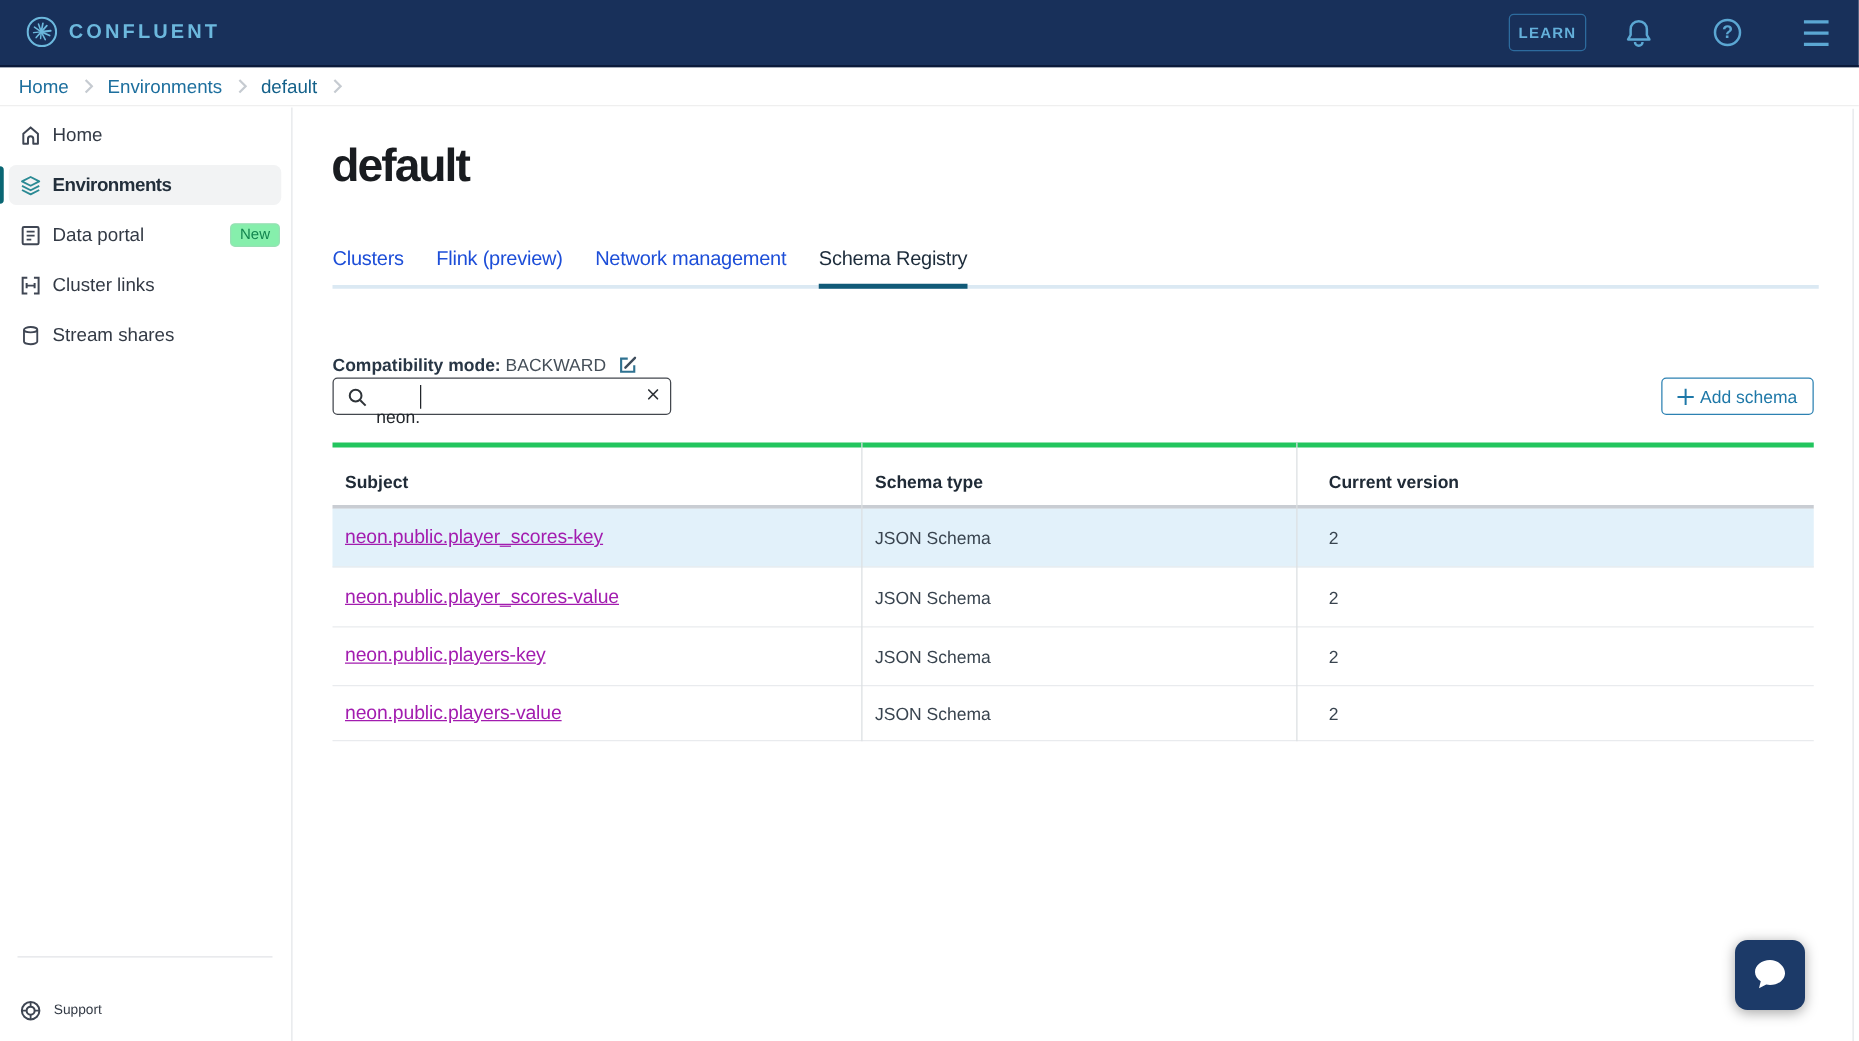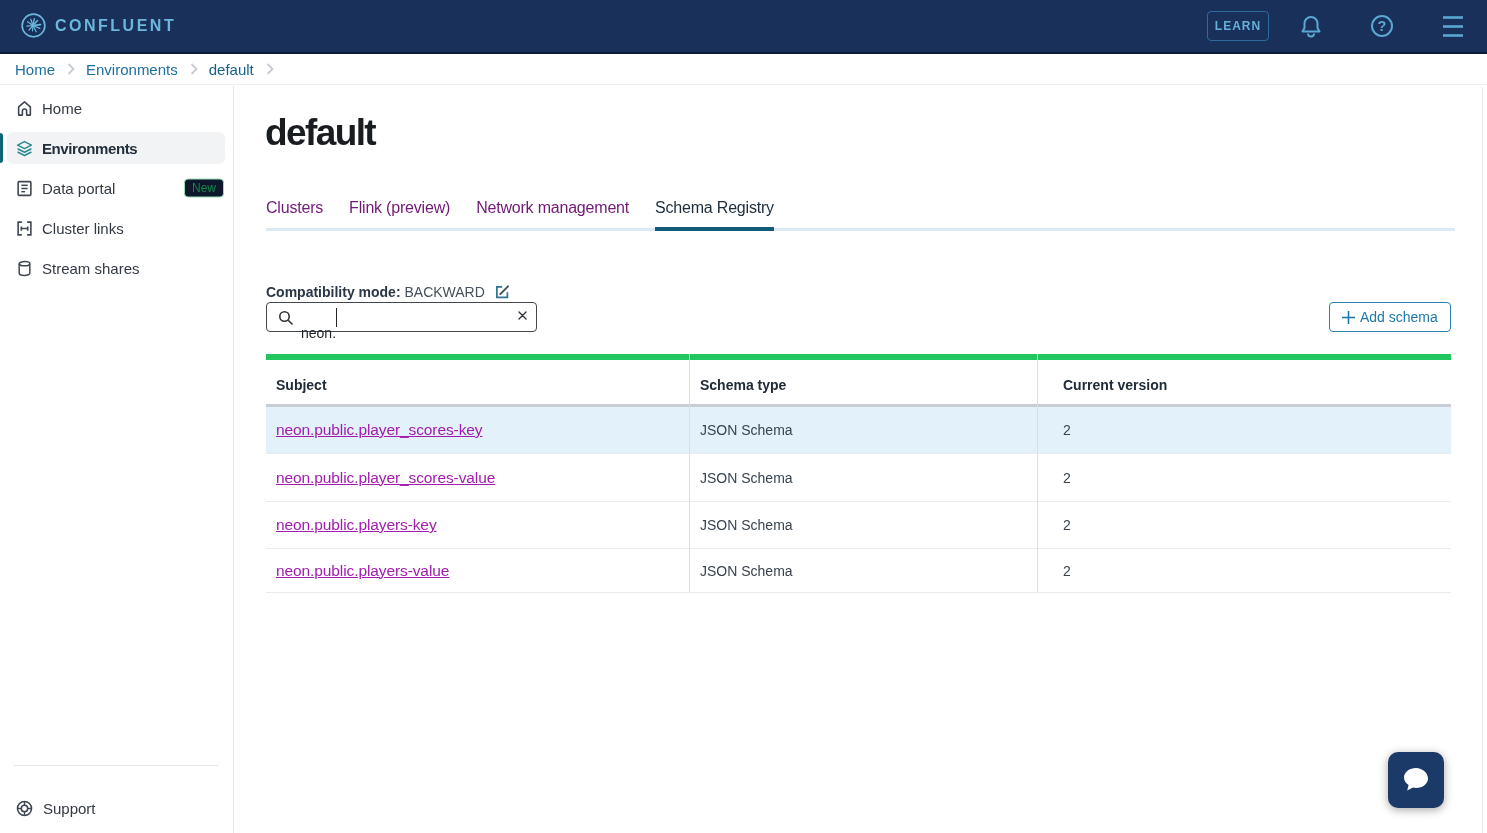--- a/index.html
+++ b/index.html
@@ -29,53 +29,53 @@
 
 .sidebar { position:absolute; left:0; top:86px; width:234px; height:747px;
   border-right:1px solid #e4e6e9; background:#fff; padding-top:2px; }
 .side-item { position:relative; height:40px; display:flex; align-items:center; color:#333a45; font-size:15px; }
 .side-item .ic { width:17px; height:17px; margin-left:16px; margin-right:9px; flex:none; position:relative; }
 .side-item span.lbl { position:relative; }
 .side-item.active { font-weight:bold; color:#232f3b; letter-spacing:-0.4px; }
 .side-item.active::before { content:""; position:absolute; left:0; top:5px; bottom:5px; width:3px; background:#0a6673; border-radius:0 3px 3px 0; }
 .hl-bg { position:absolute; left:7px; right:8px; top:4px; bottom:4px; background:#f2f3f4; border-radius:6px; }
 .badge-new { position:absolute; left:184px; top:50%; transform:translateY(-50%);
-  font-size:12px; color:#13854f; background:#0f172a; border:1px solid #97e0b4;
+  font-size:12px; color:#13854f; background:#86efac; border:1px solid #97e0b4;
   border-radius:4px; padding:1px 7px 2px; font-weight:normal; }
 .support { position:absolute; left:0; bottom:5px; width:233px; }
 .support-line { border-top:1px solid #e2e4e7; margin:0 15px 0 14px; width:204px; }
-.support-row { height:40px; display:flex; align-items:center; color:#333a45; font-size:15px; margin-top:22px; }
+.support-row { height:40px; display:flex; align-items:center; color:#333a45; font-size:11px; margin-top:22px; }
 .support-row .ic { width:17px; height:17px; margin-left:16px; margin-right:10px; }
 
 
 .content { }
 .scrollgutter { position:absolute; right:0; top:87px; width:5px; height:746px; background:#fff; border-left:1px solid #e4e6e9; }
 h1.title { position:absolute; left:265px; top:112px; font-size:37px; color:#191c20; letter-spacing:-1.6px; }
 
 .tabs { position:absolute; left:266px; top:199px; font-size:16px; display:flex; }
-.tab { margin-right:26px; color:#701a75; padding-bottom:10px; letter-spacing:-0.2px; }
+.tab { margin-right:26px; color:#1d4ed8; padding-bottom:10px; letter-spacing:-0.2px; }
 .tab.active { color:#1d2c3b; border-bottom:4px solid #115a78; }
 .tabline { position:absolute; left:266px; top:228px; width:1189px; height:3px; background:#dbe9f3; }
 
 .compat { position:absolute; left:266px; top:256px; font-size:14px; color:#454f59;margin-top:28px; }
 .compat b { color:#283645; }
 
 .search2 { position:absolute; left:266px; top:302px; width:271px; height:30px;
   border:1px solid #43474e; border-radius:4px; }
 .search2 .txt { position:absolute; left:34px; top:22px; font-size:14px; color:#22262b;text-align:center; }
 .search2 .caret { position:absolute; left:69px; top:5px; width:1px; height:19px; background:#22262b; }
 .search2 .x { position:absolute; right:9px; top:8px; }
 
 .addbtn { position:absolute; left:1329px; top:302px; width:122px; height:30px;
   border:1px solid #2c81b2; border-radius:4px; color:#1e78a8; font-size:14px;
   display:flex; align-items:center; padding-left:11px; }
 
 
 .tbl { position:absolute; left:266px; top:354px; width:1185px; }
-.tbl .hdr { height:53px; border-top:6px solid #22c55e; border-bottom:3px solid #c9cdd3;
+.tbl .hdr { height:53px; border-top:4px solid #22c55e; border-bottom:3px solid #c9cdd3;
   display:flex; align-items:flex-end; padding-bottom:11px; font-size:14px; font-weight:bold; color:#202b37; }
 .tbl .row { border-bottom:1px solid #e9ebee; display:flex; align-items:center;
   font-size:14px; color:#39444f; }
 .tbl .row.hl { background:#e2f1fa; }
 .c1 { width:423px; padding-left:10px; }
 .c2 { width:348px; padding-left:11px; }
 .c3 { width:414px; padding-left:26px; }
 .tbl a { color:#a21caf; font-size:15.5px; letter-spacing:-0.1px; }
 .colsep { position:absolute; top:0; bottom:0; width:1px; background:#dcdfe2; }
 

